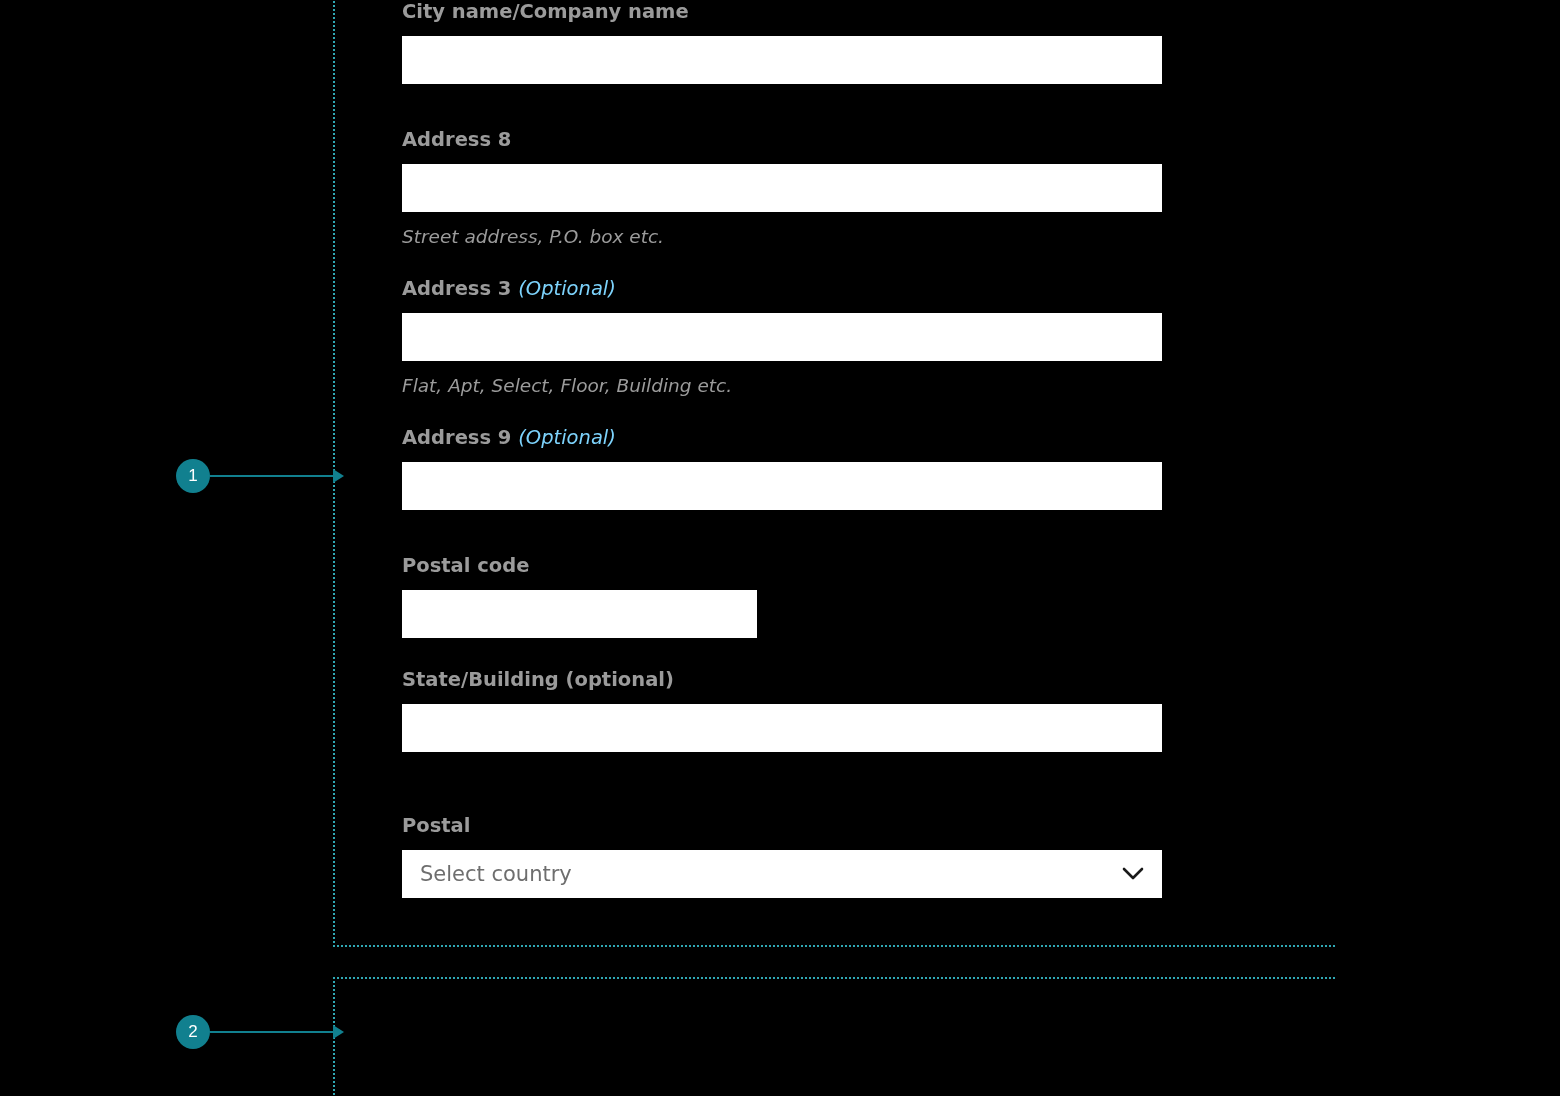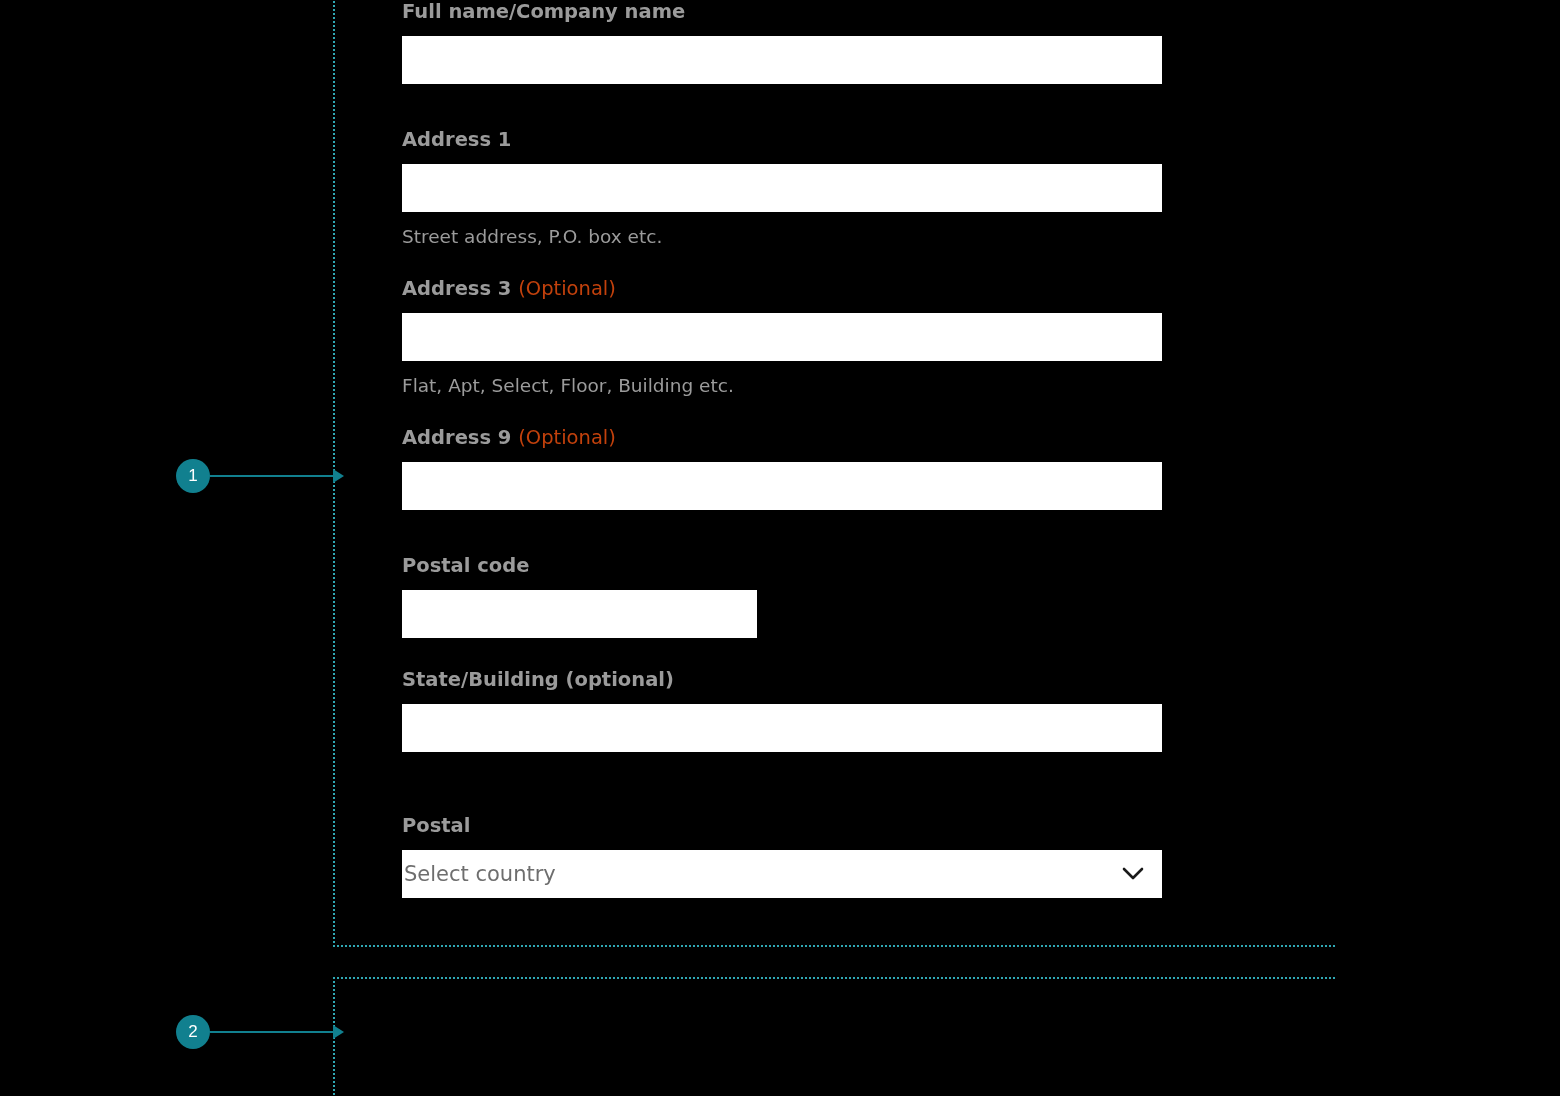--- a/index.html
+++ b/index.html
@@ -86,38 +86,40 @@
   .label {
     color: #9b9b9b;
     font-size: 19.5px;
     font-weight: bold;
     font-family: "DejaVu Sans", sans-serif;
     line-height: 24px;
     white-space: nowrap;
   }
   .label .opt {
     font-weight: normal;
-    color: #c2410c;
+    font-style: italic;
+    color: #7dd3fc;
   }
   .input {
     background: #ffffff;
     border: none;
     height: 48px;
     width: 100%;
     box-sizing: border-box;
     display: block;
     margin-top: 12px;
     padding: 0 14px;
     font-size: 19px;
     color: #333333;
     font-family: "DejaVu Sans", sans-serif;
   }
   .hint {
     color: #9b9b9b;
     font-size: 18.5px;
+    font-style: italic;
     margin-top: 14px;
     font-family: "DejaVu Sans", sans-serif;
     white-space: nowrap;
   }
 
   
   .gap-lg { height: 44px; }
   .gap-md { height: 30px; }
 
   .row {
@@ -132,21 +134,21 @@
     position: relative;
     margin-top: 12px;
   }
   .select-box {
     background: #ffffff;
     height: 48px;
     width: 100%;
     box-sizing: border-box;
     display: flex;
     align-items: center;
-    padding: 0 2px;
+    padding: 0 18px;
     font-size: 21px;
     color: #6e6e6e;
     font-family: "DejaVu Sans", sans-serif;
   }
   .chevron {
     position: absolute;
     right: 18px;
     top: 50%;
     transform: translateY(-50%);
     width: 22px;
@@ -172,28 +174,28 @@
 
 <div class="callout" style="left:176px; top:1015px;">
   <div class="bubble">2</div>
   <div class="line" style="width:124px;"></div>
   <div class="arrow"></div>
 </div>
 
 <div class="form">
 
   <div class="field">
-    <div class="label">Full name/Company name</div>
+    <div class="label">City name/Company name</div>
     <input class="input" type="text" placeholder="" style="">
   </div>
 
   <div class="gap-lg"></div>
 
   <div class="field">
-    <div class="label">Address 1</div>
+    <div class="label">Address 8</div>
     <input class="input" type="text" placeholder="" style="">
     <div class="hint">Street address, P.O. box etc.</div>
   </div>
 
   <div class="gap-md"></div>
 
   <div class="field">
     <div class="label">
       <span>Address 3</span>
       <span class="opt">(Optional)</span>

